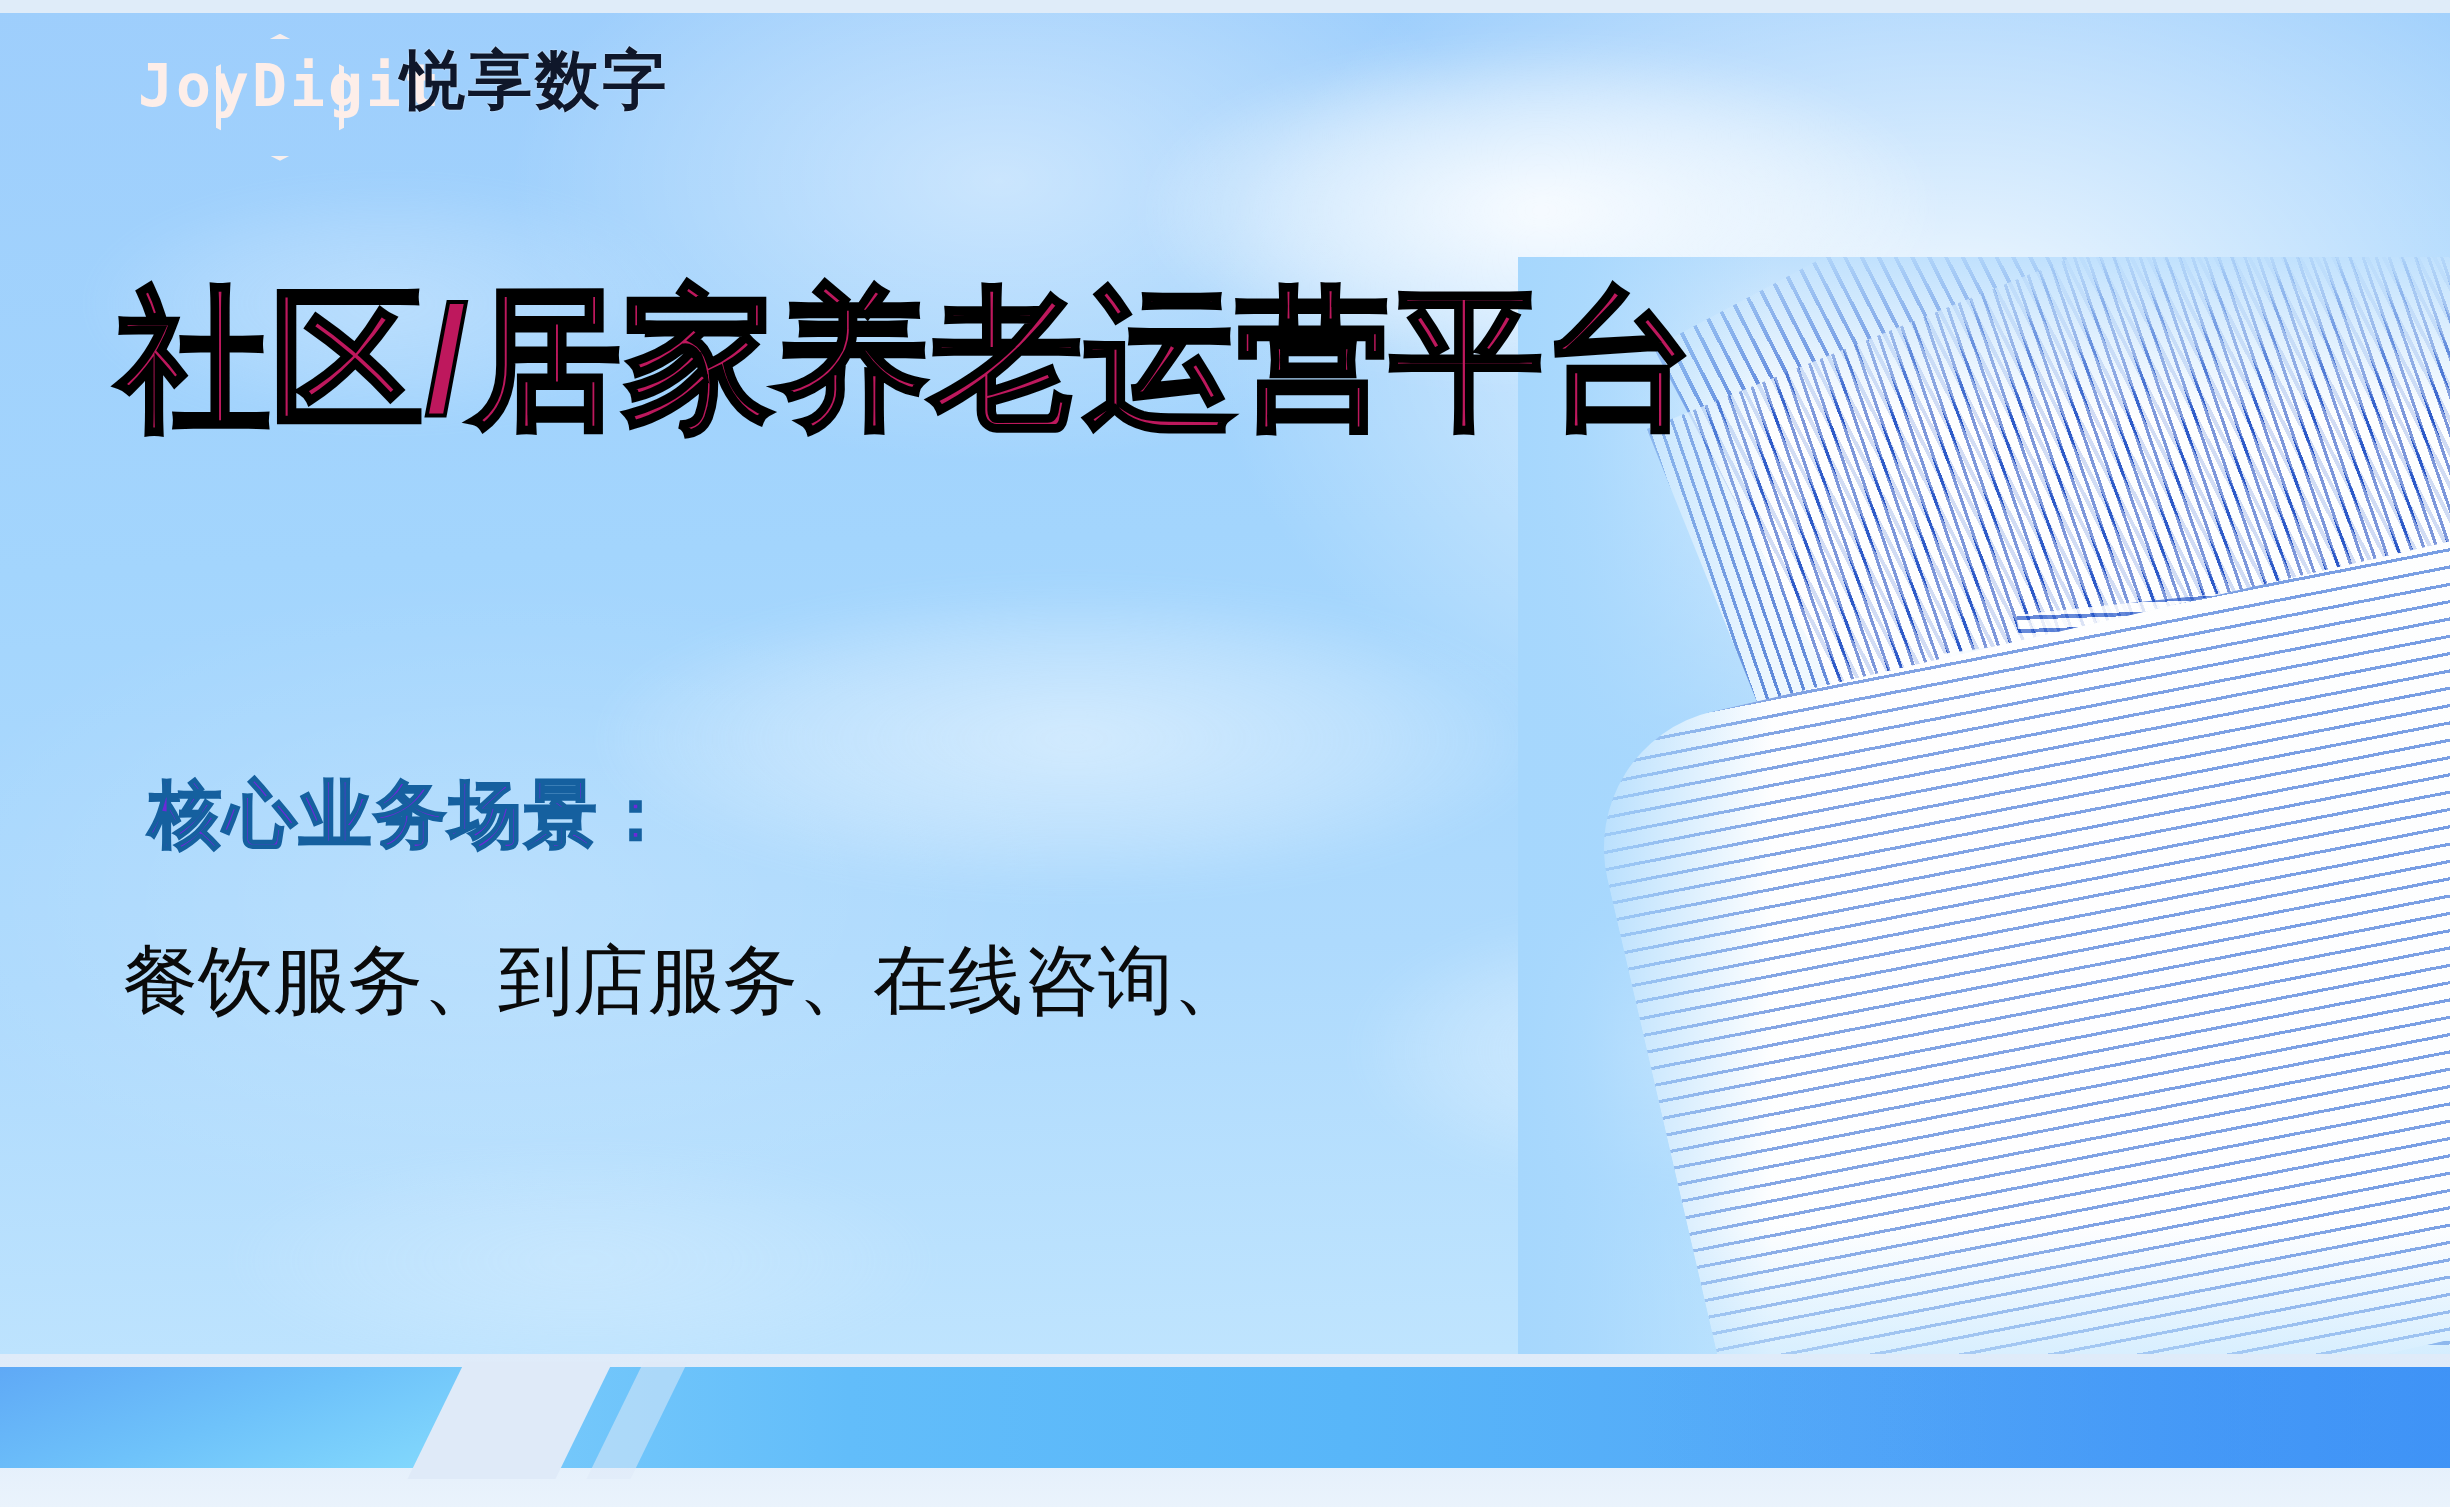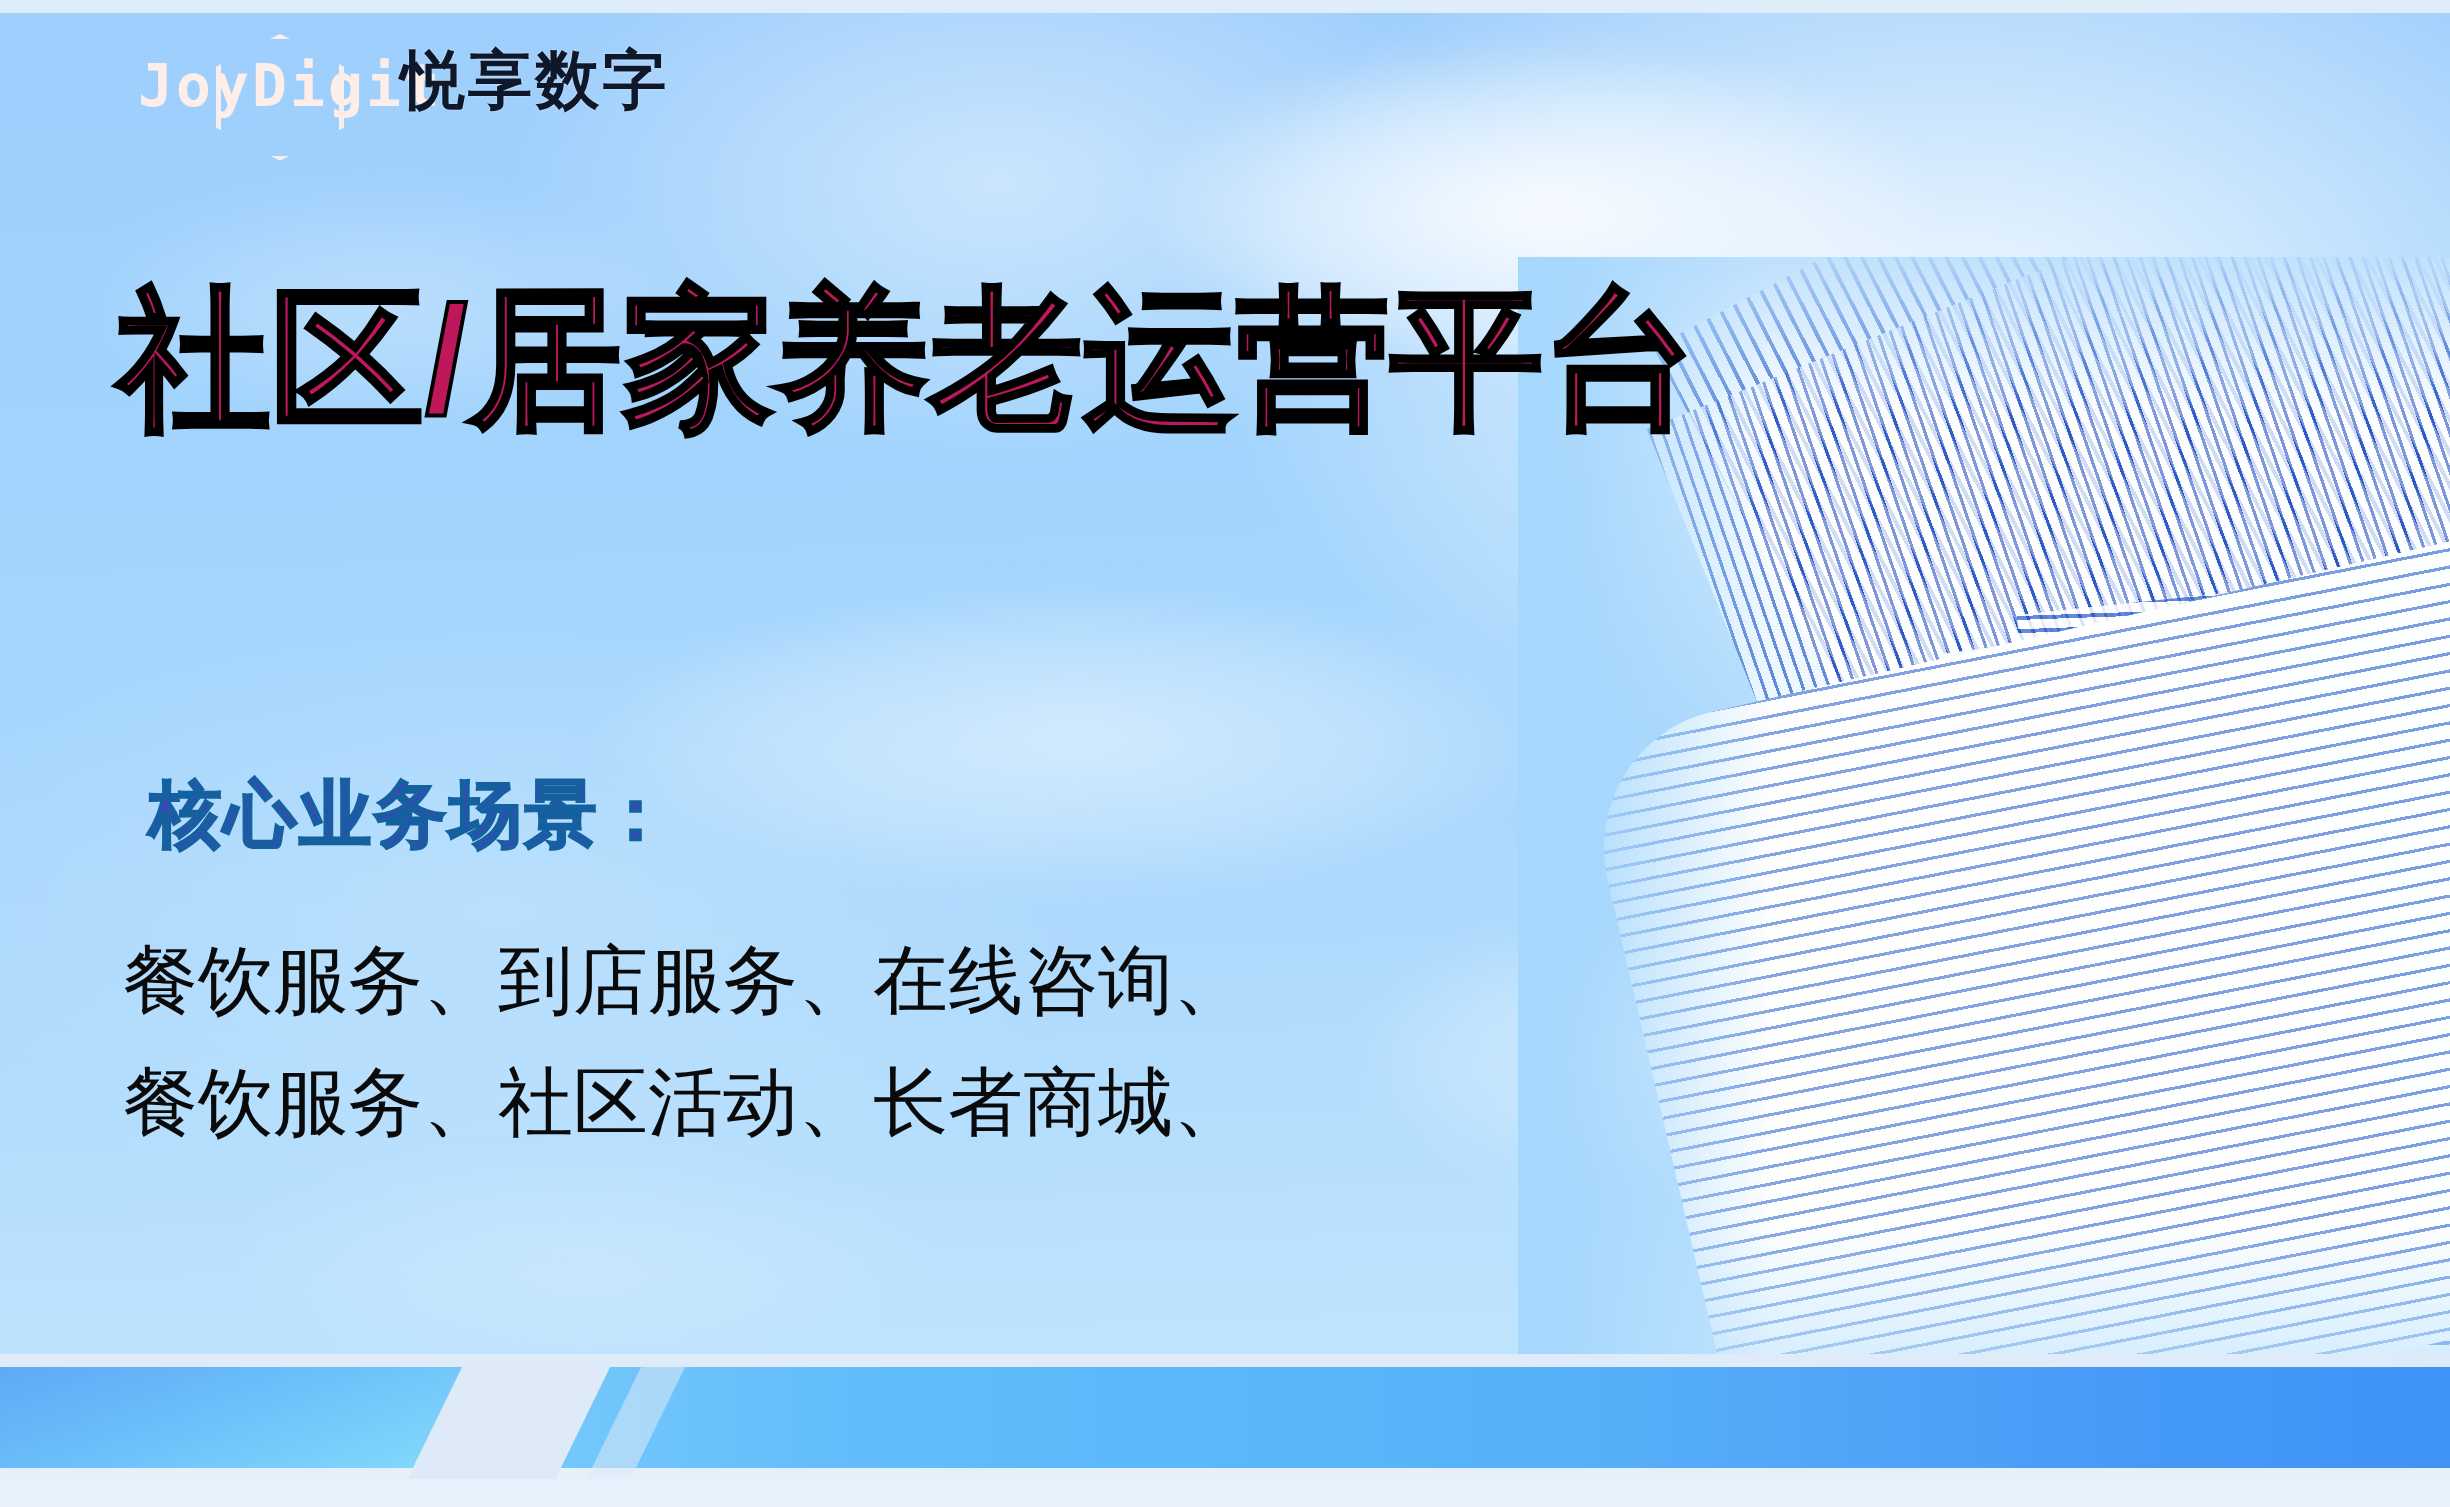--- a/index.html
+++ b/index.html
@@ -309,21 +309,20 @@
     <div class="logo-en">JoyDigit</div>
     <div class="logo-cn">悦享数字</div>
   </div>
 
   <div class="headline">社区/居家养老运营平台</div>
 
   <div class="subheading">核心业务场景：</div>
 
   <div class="scenarios">
     <span class="line">餐饮服务、到店服务、在线咨询、</span>
-    <span class="line">餐饮服务、社区活动、长者商城、</span>
   </div>
 
   <div class="bottom-zone">
     <div class="bar-band"></div>
     <div class="bar-left-tone"></div>
     <div class="bar-right-glow"></div>
     <div class="bar-slash s1"></div>
     <div class="bar-slash s2"></div>
   </div>
 

